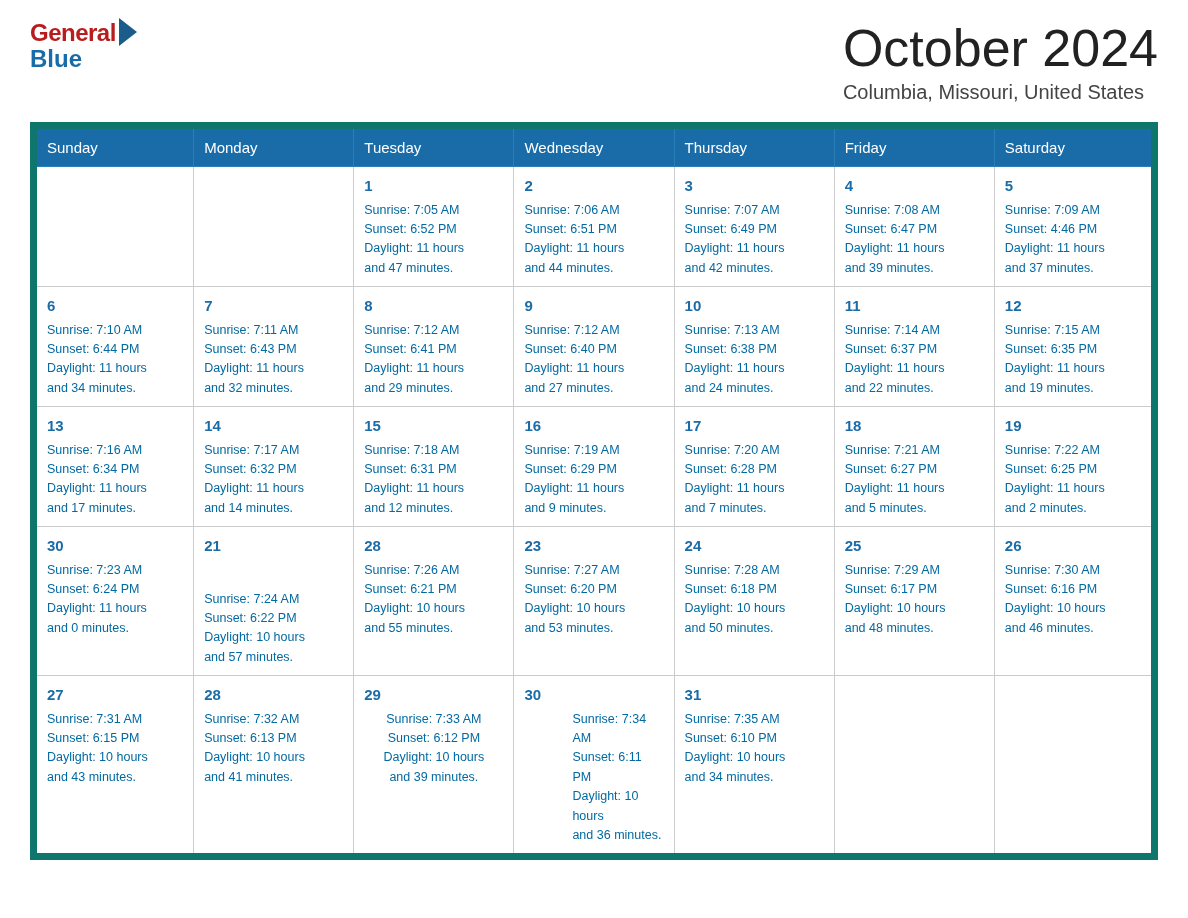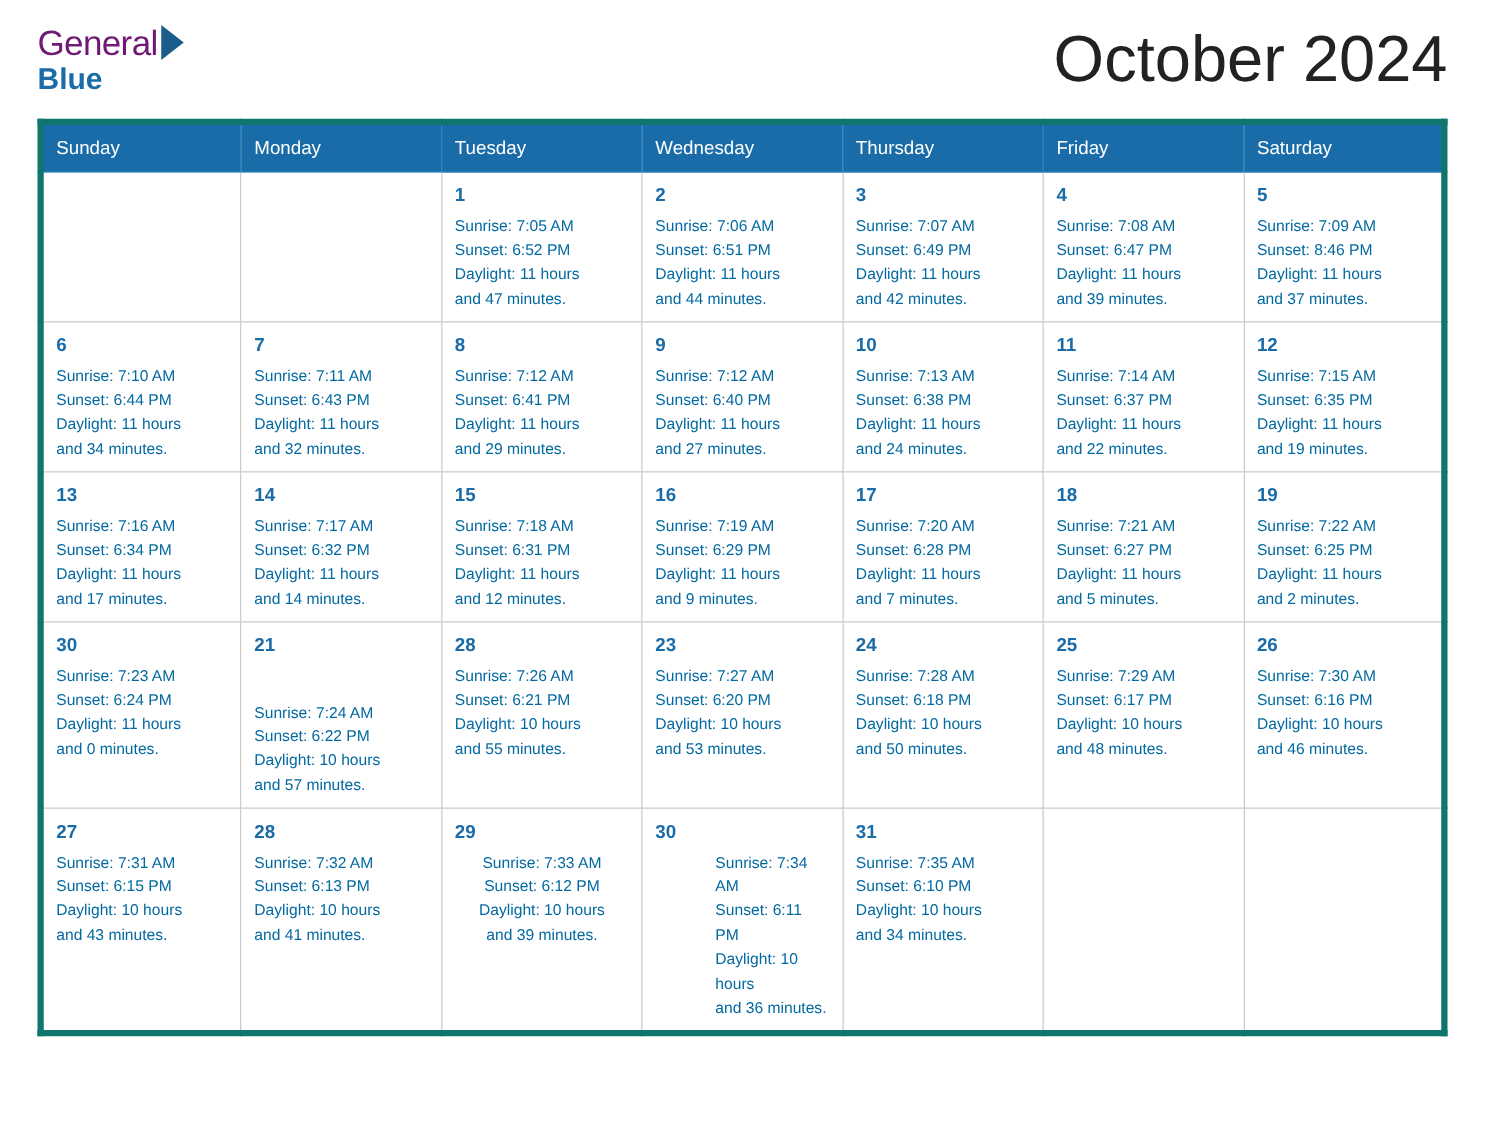--- a/index.html
+++ b/index.html
@@ -31,21 +31,21 @@
     }
     .title-block h2 {
       font-size: 20px;
       font-weight: normal;
       color: #444;
       margin-top: 4px;
     }
     .calendar {
       width: 100%;
       border-collapse: collapse;
-      border: 5px solid #0f766e;
+      border: 7px solid #0f766e;
     }
     .calendar thead tr th {
       background: #1a6ca8;
       color: #fff;
       font-size: 15px;
       font-weight: normal;
       padding: 10px 10px;
       text-align: left;
       border: 1px solid #2980b9;
     }
@@ -72,23 +72,23 @@
     .cell-content {
       font-size: 12.5px;
       color: #0369a1;
       line-height: 1.55;
     }
     .logo-line1 {
       display: flex;
       align-items: center;
     }
     .general-text {
-      font-size: 28px;
-      font-weight: normal;
-      color: #701a75;
+      font-size: 24px;
+      font-weight: bold;
+      color: #b91c1c;
       letter-spacing: -0.5px;
     }
     .blue-triangle {
       display: inline-block;
       width: 0;
       height: 0;
       border-top: 14px solid transparent;
       border-bottom: 14px solid transparent;
       border-left: 18px solid #1a5c8a;
       margin-left: 3px;
@@ -109,20 +109,21 @@
     <div class="logo-line1">
       <span class="general-text">General</span>
       <span class="blue-triangle"></span>
     </div>
     <div>
       <span class="blue-word">Blue</span>
     </div>
   </div>
   <div class="title-block">
     <h1>October 2024</h1>
+    <h2>Columbia, Missouri, United States</h2>
   </div>
 </div>
 
 <table class="calendar">
   <thead>
     <tr>
     <th>Sunday</th>
         <th>Monday</th>
         <th>Tuesday</th>
         <th>Wednesday</th>
@@ -159,21 +160,21 @@
         <td>
           <span class="day-num">4</span>
           <div class="cell-content" style="white-space: pre-line;">Sunrise: 7:08 AM
 Sunset: 6:47 PM
 Daylight: 11 hours
 and 39 minutes.</div>
         </td>
         <td>
           <span class="day-num">5</span>
           <div class="cell-content" style="white-space: pre-line;">Sunrise: 7:09 AM
-Sunset: 8:46 PM
+Sunset: 4:46 PM
 Daylight: 11 hours
 and 37 minutes.</div>
         </td>
       </tr>
       <tr>
         <td>
           <span class="day-num">6</span>
           <div class="cell-content" style="white-space: pre-line;">Sunrise: 7:10 AM
 Sunset: 6:44 PM
 Daylight: 11 hours

